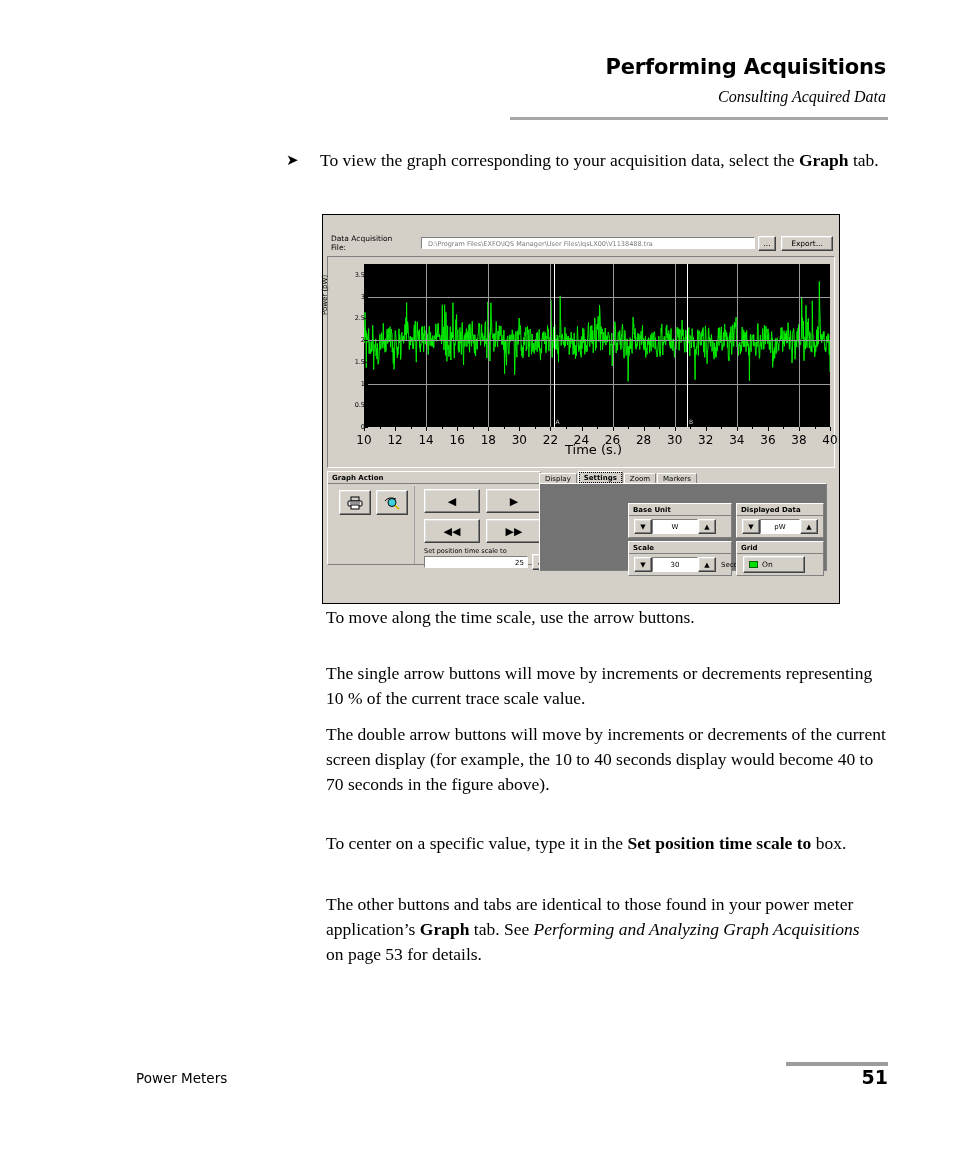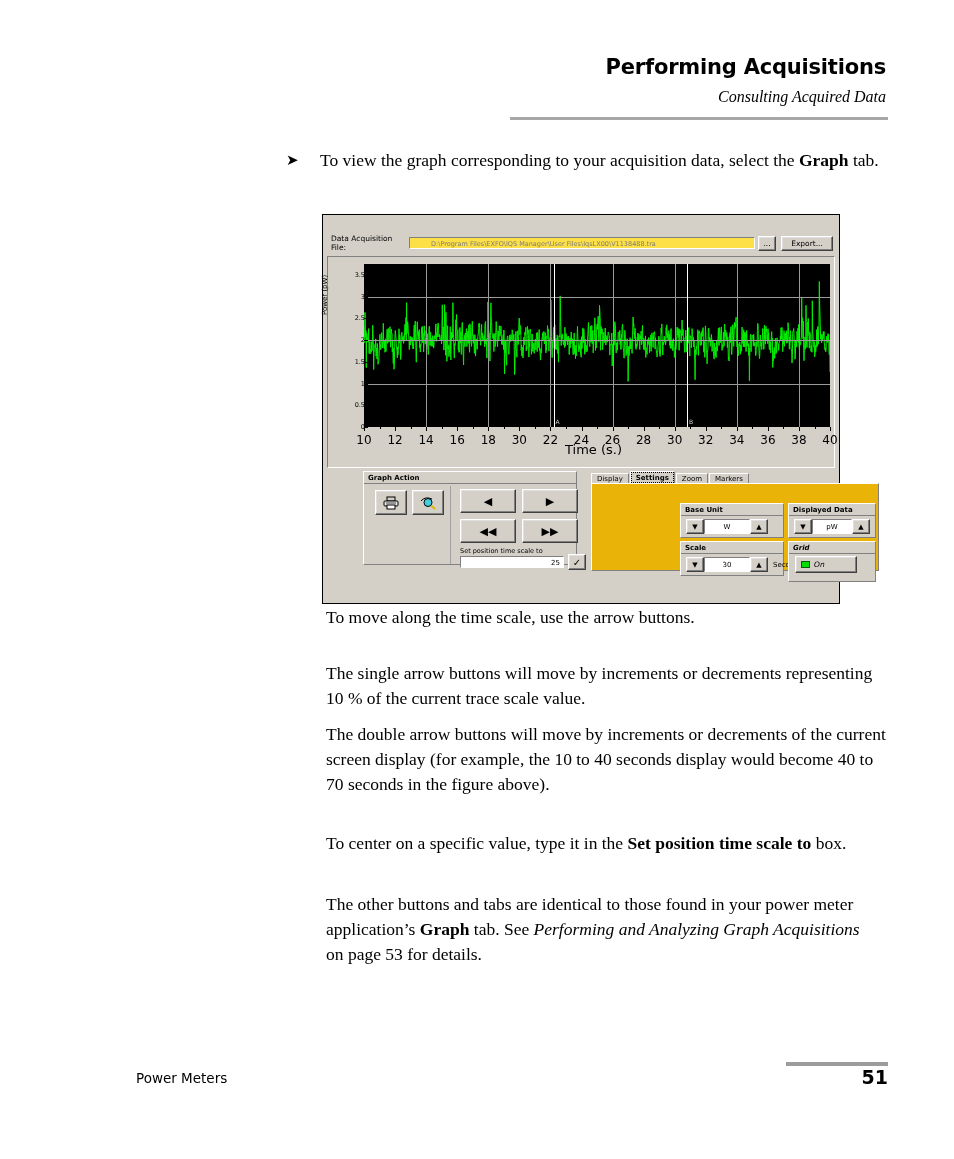--- a/index.html
+++ b/index.html
@@ -89,24 +89,24 @@
     line-height:1;
   }
 
   
   #filerow{
     position:absolute;left:3px;top:18px;width:510px;height:20px;
     display:flex;align-items:center;
   }
   #file-label{font-size:7.5px;margin-left:5px;width:78px;}
   #file-path{
-    flex:1;height:12px;background:#fde047;
+    flex:1;height:12px;background:#ffffff;
     border:1px solid;border-color:#808080 #fff #fff #808080;
-    font-size:6.5px;color:#7a7a7a;padding:0 21px;line-height:12px;
-    white-space:nowrap;overflow:hidden;box-sizing:border-box;
+    font-size:6.5px;color:#7a7a7a;padding:0 6px;line-height:12px;
+    white-space:nowrap;overflow:hidden;box-sizing:border-box;margin-left:12px;
   }
   .btn3d{
     background:#d4d0c8;border:1px solid;
     border-color:#fff #404040 #404040 #fff;
     box-shadow:inset -1px -1px 0 #808080, inset 1px 1px 0 #dfdfdf;
     font-size:7.5px;display:flex;align-items:center;justify-content:center;
     box-sizing:border-box;color:#000;
   }
   #btn-browse{width:18px;height:15px;margin-left:3px;}
   #btn-export{width:52px;height:15px;margin-left:5px;margin-right:3px;}
@@ -146,21 +146,21 @@
     position:absolute;top:6px;font-size:12px;transform:translateX(-50%);
     white-space:nowrap;
   }
   .xtickmark{position:absolute;top:0;width:1px;height:4px;background:#000;}
   .xtickmark.minor{height:2px;}
   #xlabel{
     position:absolute;left:0;right:7px;top:15px;text-align:center;font-size:13px;
   }
 
   
-  #lower{position:absolute;left:4px;top:256px;width:508px;height:115px;margin-left:36px;}
+  #lower{position:absolute;left:4px;top:256px;width:508px;height:115px;}
 
   .group{
     position:absolute;background:#d4d0c8;
     border:1px solid;border-color:#fff #808080 #808080 #fff;
     box-sizing:border-box;
   }
   .group-title{
     position:absolute;left:0;top:0;right:0;height:12px;
     border-bottom:1px solid #808080;
     font-size:7px;font-weight:bold;padding-left:4px;line-height:12px;
@@ -182,43 +182,43 @@
   #setpos-label{position:absolute;left:96px;top:75px;font-size:6.5px;white-space:nowrap;}
   #setpos-input{
     position:absolute;left:96px;top:84px;width:104px;height:12px;
     background:#fff;border:1px solid;border-color:#808080 #fff #fff #808080;
     font-size:7px;text-align:right;padding-right:3px;line-height:12px;
     box-sizing:border-box;
   }
   #setpos-ok{position:absolute;left:204px;top:82px;width:18px;height:16px;font-size:10px;}
 
   
-  #settings-area{position:absolute;left:228px;top:0;width:288px;height:100px;padding-left:16px;}
+  #settings-area{position:absolute;left:212px;top:0;width:288px;height:100px;padding-left:16px;}
   #tabstrip{position:absolute;left:0;top:0;height:13px;display:flex;align-items:flex-end;}
   .tab{
     height:11px;background:#d4d0c8;
     border:1px solid;border-color:#fff #808080 #808080 #fff;
     border-bottom:none;font-size:7px;padding:0 5px;line-height:11px;
     margin-right:1px;box-sizing:border-box;
   }
   .tab.active{
     height:13px;line-height:13px;font-weight:bold;
     border:1px solid;border-color:#fff #808080 #d4d0c8 #fff;
     outline:1px dotted #000;outline-offset:-2px;
   }
   #tabpanel{
     position:absolute;left:0;top:12px;width:288px;height:88px;
-    background:#eab308;border:1px solid;border-color:#fff #808080 #808080 #fff;
+    background:#737373;border:1px solid;border-color:#fff #808080 #808080 #fff;
     box-sizing:border-box;
   }
 
   #grp-base{left:88px;top:19px;width:104px;height:35px;}
   #grp-disp{left:196px;top:19px;width:88px;height:35px;}
   #grp-scale{left:88px;top:57px;width:104px;height:35px;}
-  #grp-grid{left:196px;top:57px;width:88px;height:41px;font-style:italic;}
+  #grp-grid{left:196px;top:57px;width:88px;height:35px;}
 
   .spin-wrap{position:absolute;left:5px;top:15px;display:flex;align-items:center;}
   .spinbtn{width:18px;height:15px;font-size:7px;}
   .spinval{
     width:46px;height:15px;background:#fff;
     border:1px solid;border-color:#808080 #fff #fff #808080;
     font-size:7px;display:flex;align-items:center;justify-content:center;
     box-sizing:border-box;
   }
   .spinval.narrow{width:40px;}

